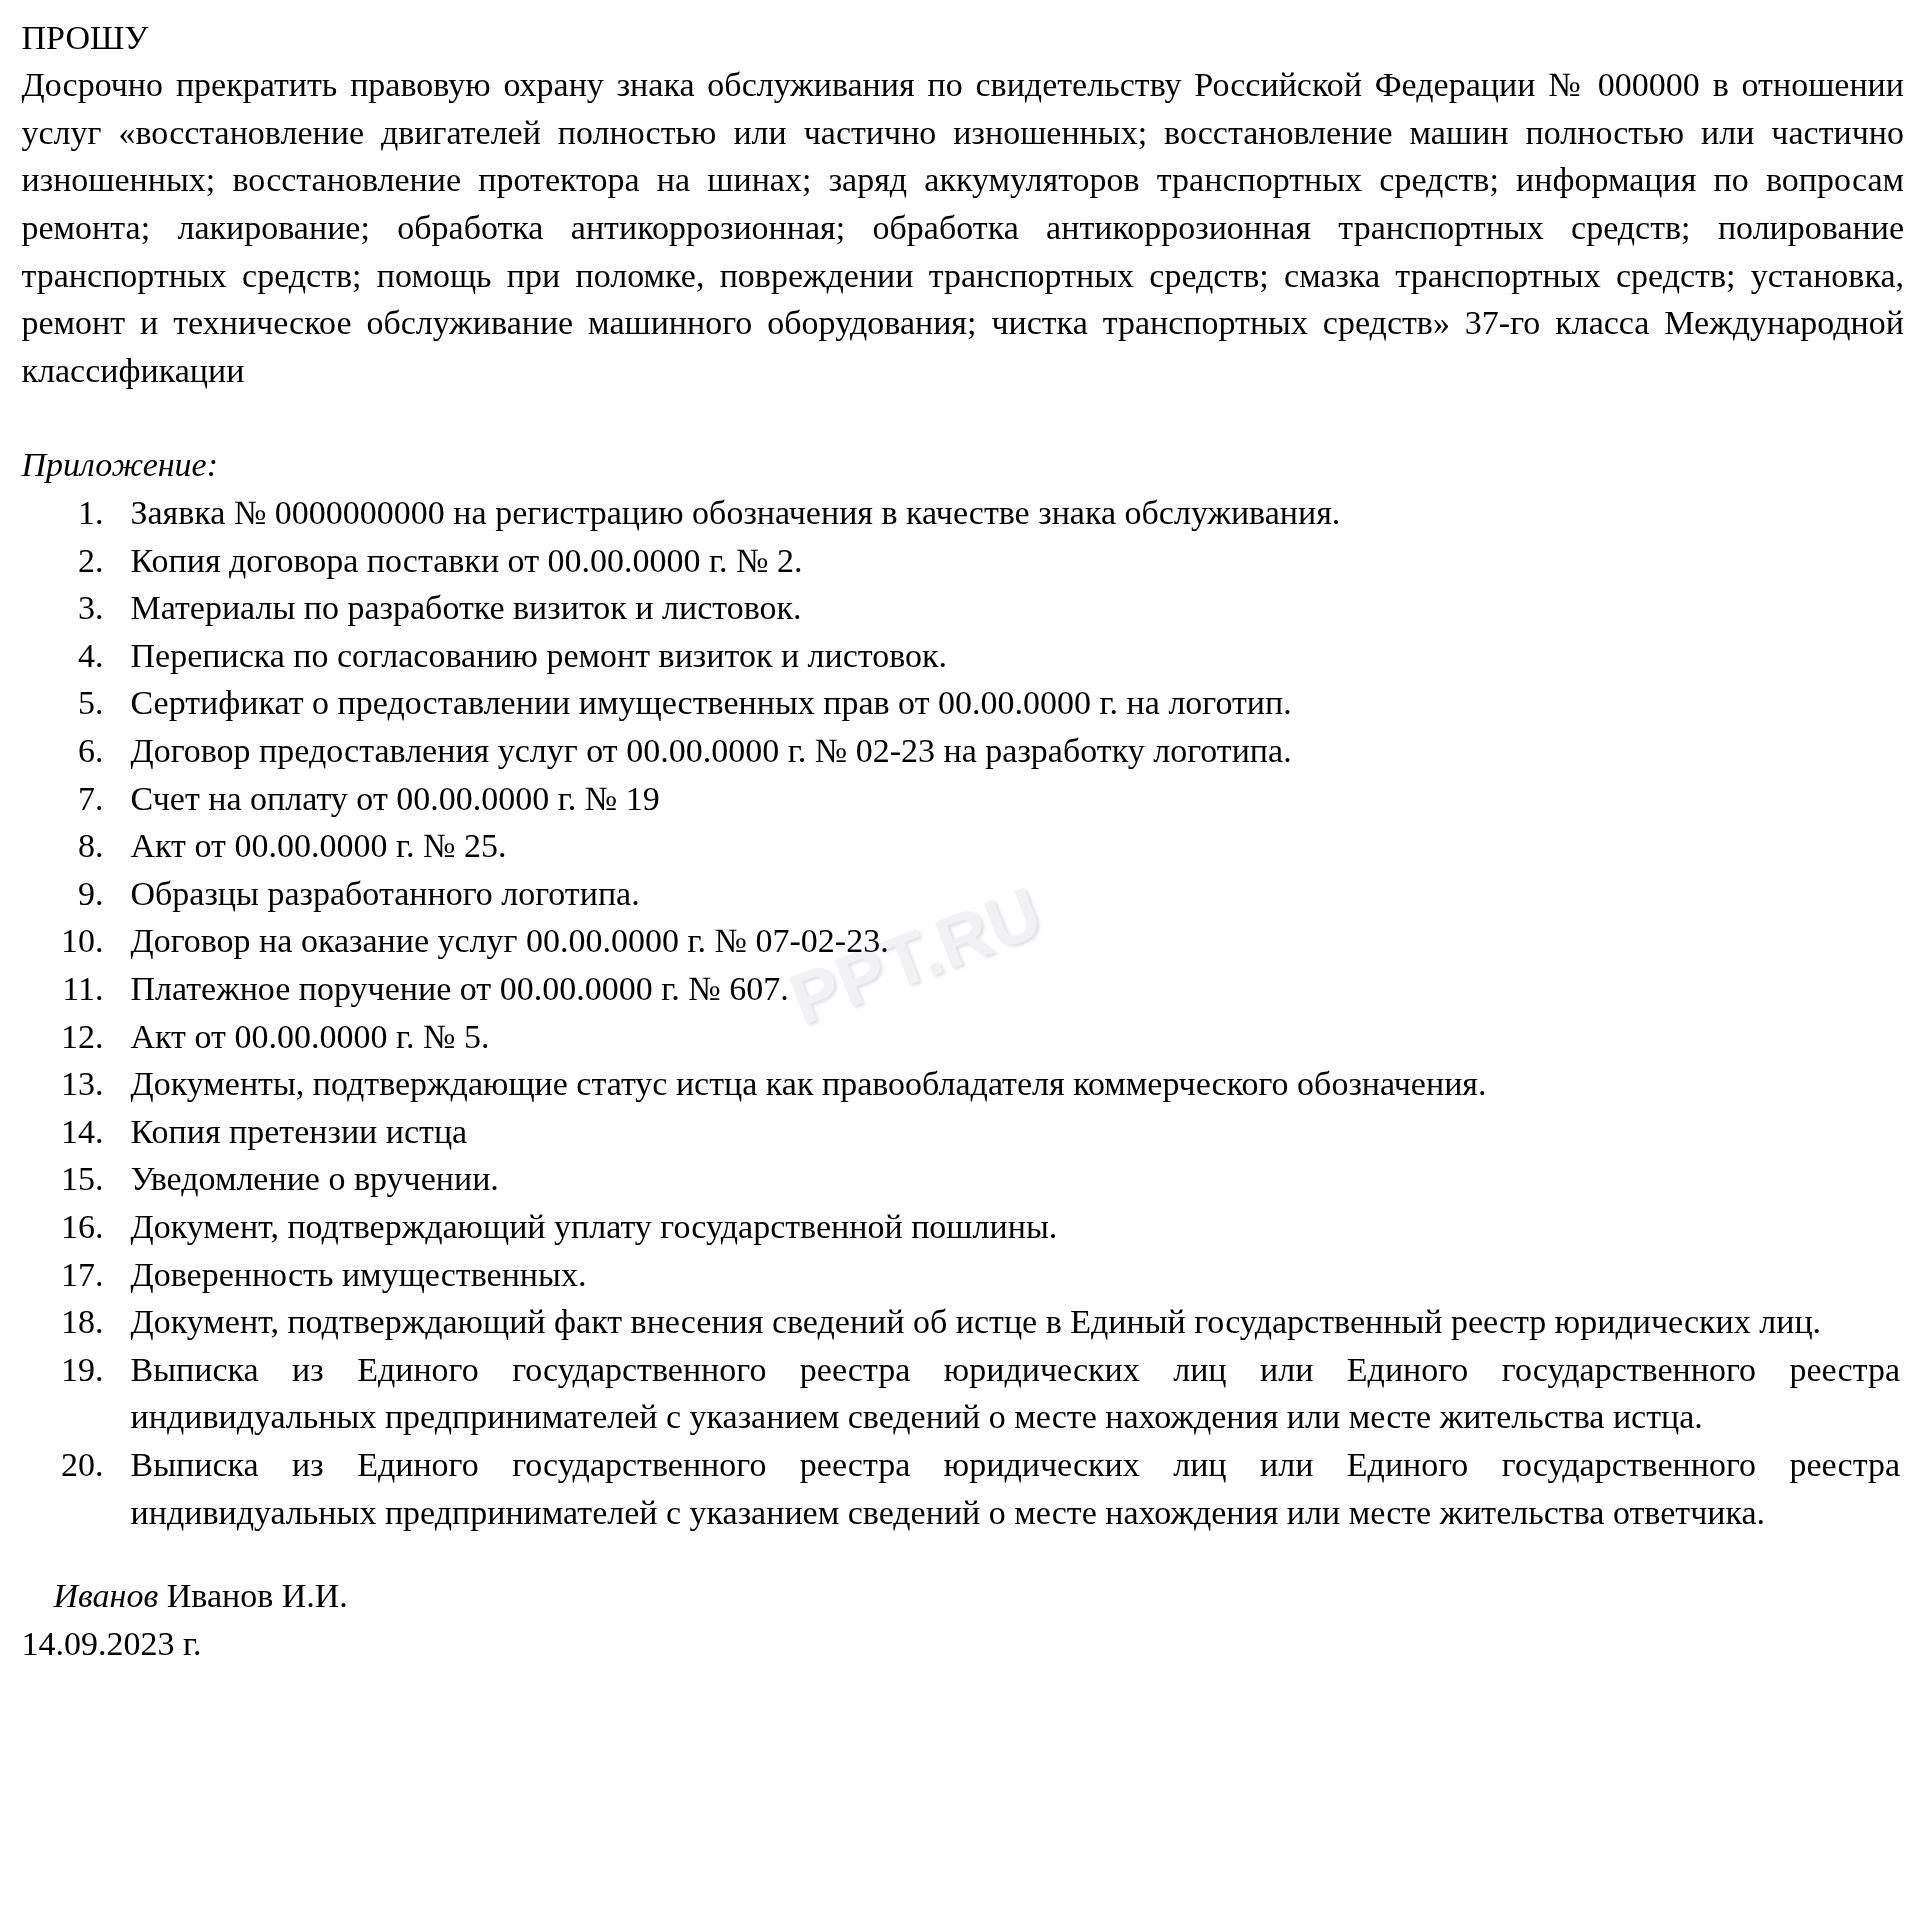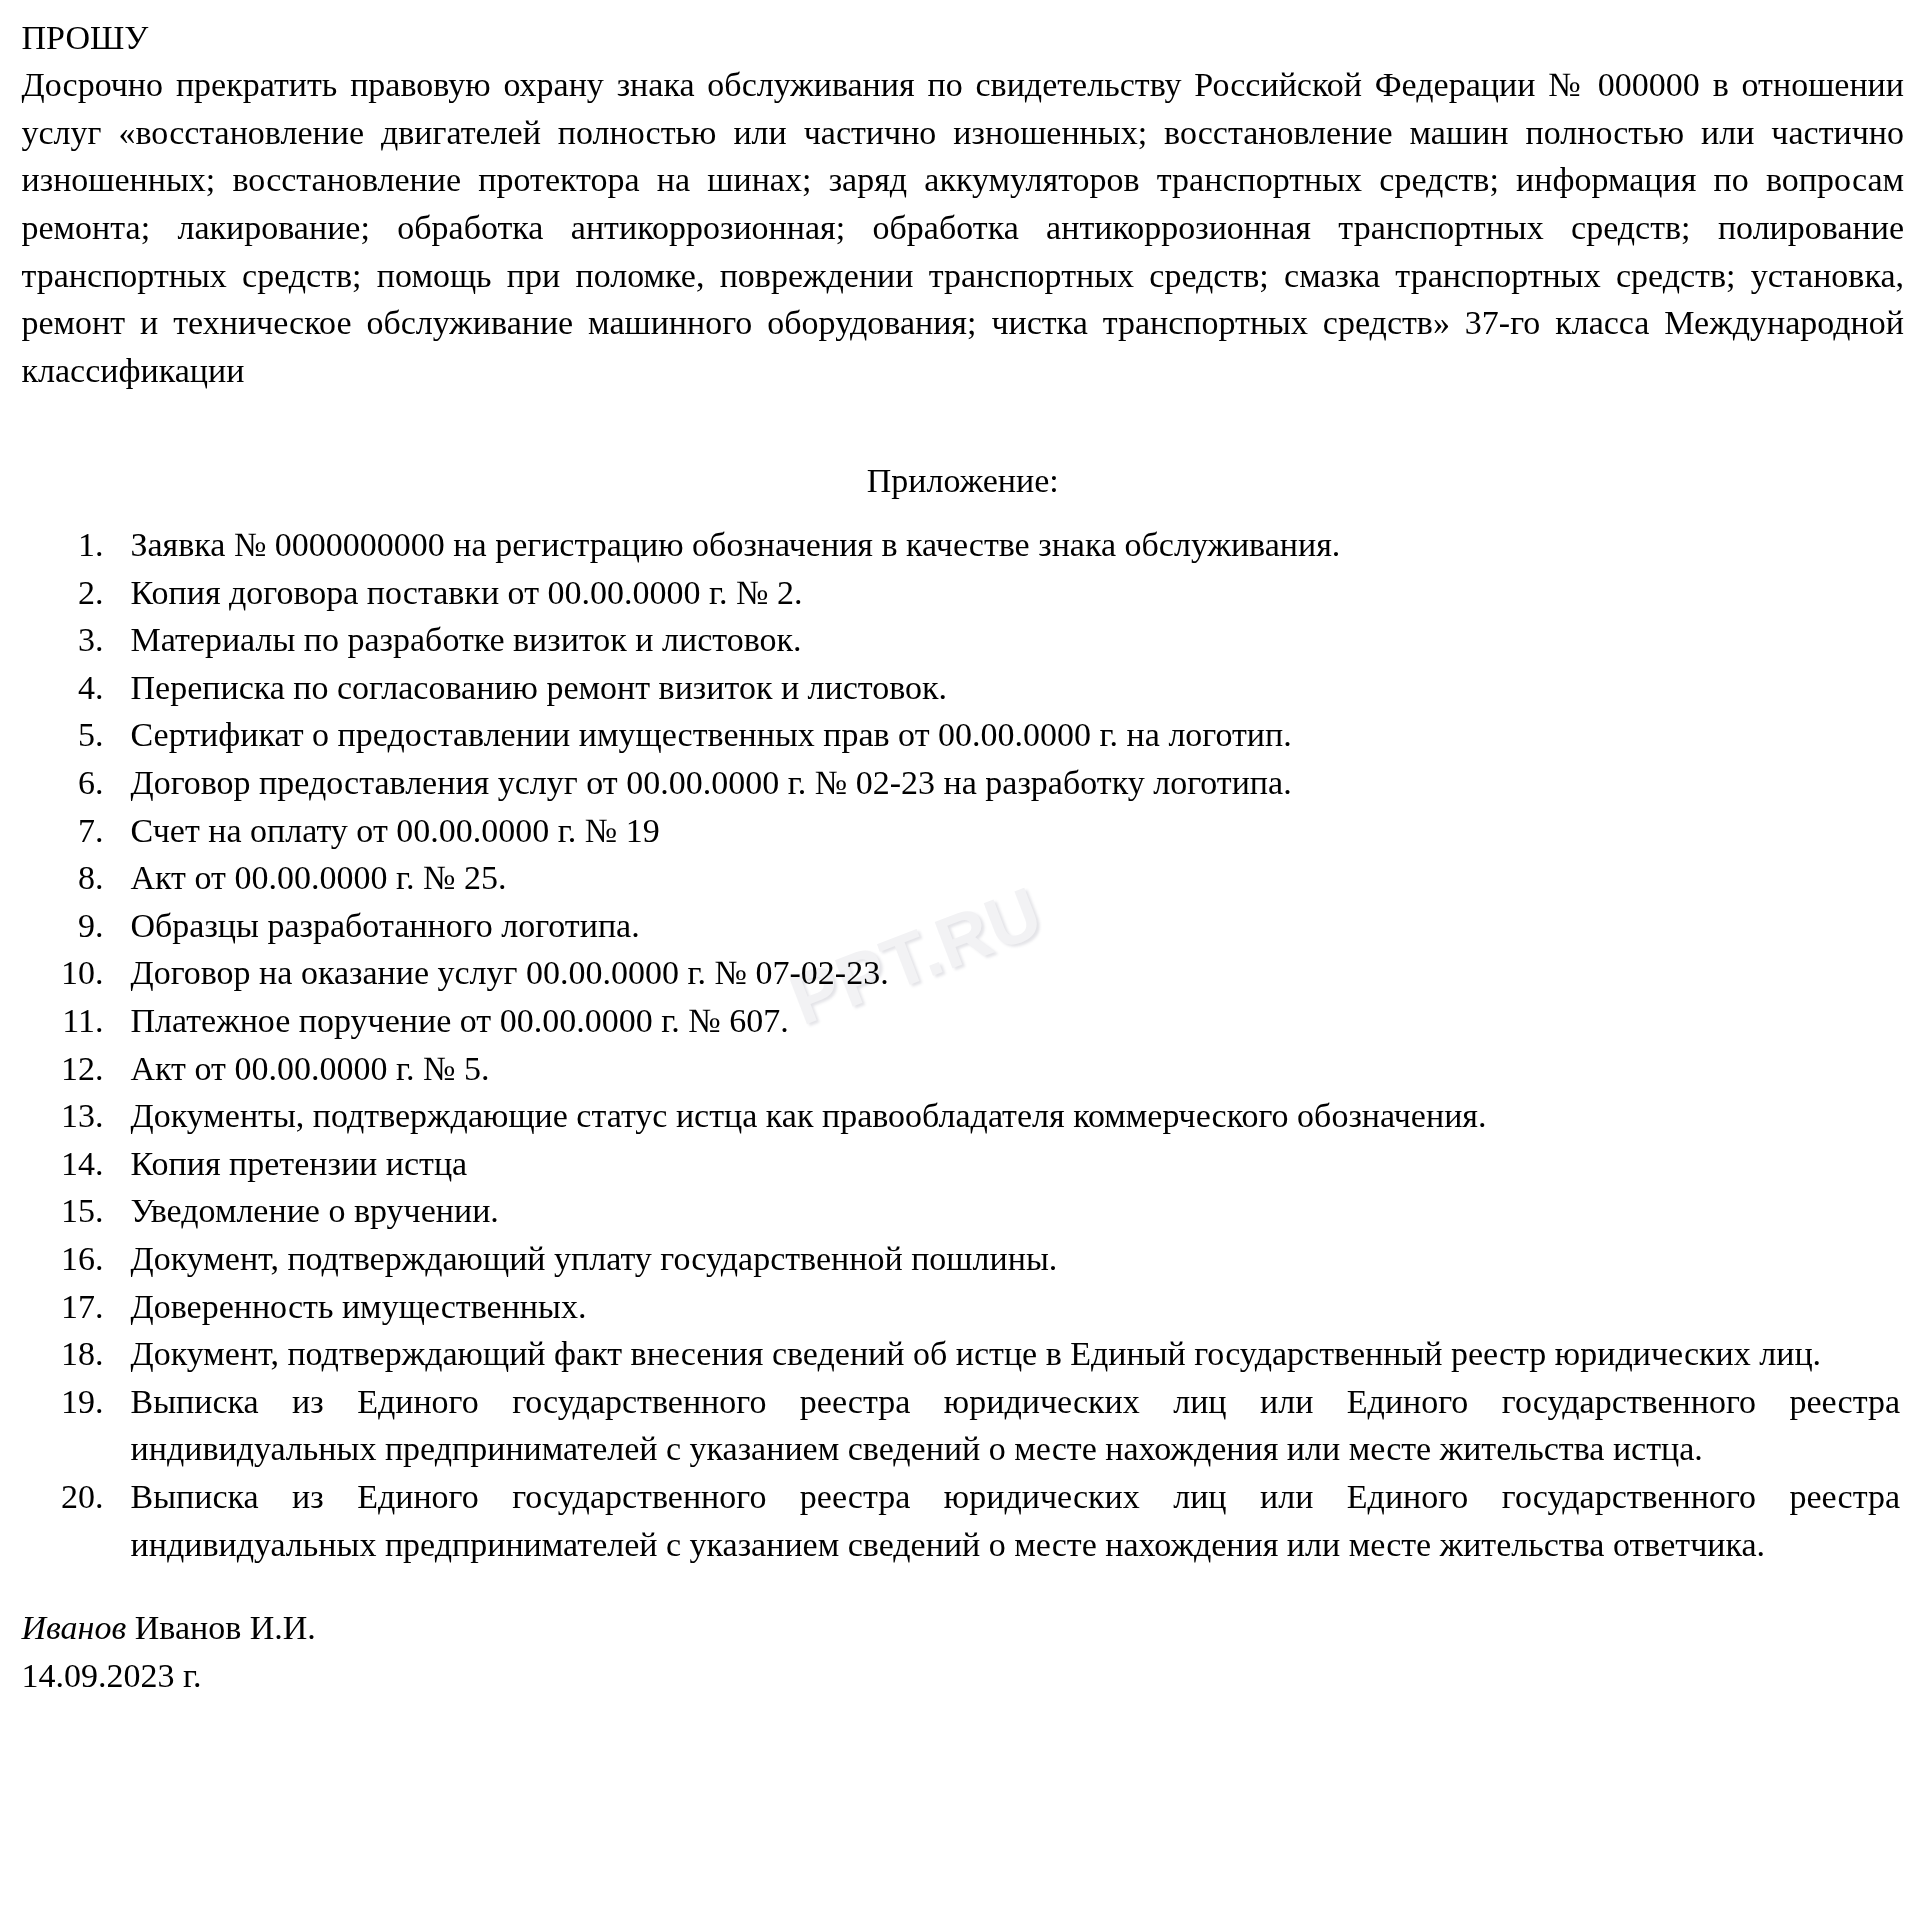--- a/index.html
+++ b/index.html
@@ -52,22 +52,23 @@
   p.body-para {
     margin: 0;
     text-align: justify;
     text-justify: inter-word;
     hyphens: none;
   }
   p.center-head {
     margin: 0;
   }
   p.plain {
-    margin: 16px;
-    text-align: center;
+    margin: 0;
+    text-align: left;
+    font-style: italic;
   }
   .spacer-lg { height: 47px; }
   .spacer-md { height: 36px; }
 
   
   ol.appendix {
     margin: 0;
     padding: 0;
     list-style: none;
     counter-reset: appitem;
@@ -90,20 +91,21 @@
     padding-right: 0;
   }
   ol.appendix > li.short {
     text-align: left;
   }
 
   
   .sig-line { margin: 0; text-align: left; }
   .sig-italic {
     font-style: italic;
+    margin-left: 32px;
   }
 </style>
 </head>
 <body>
 
 <div class="page">
 
   <div class="watermark">
     <span>PPT.RU</span>
   </div>

